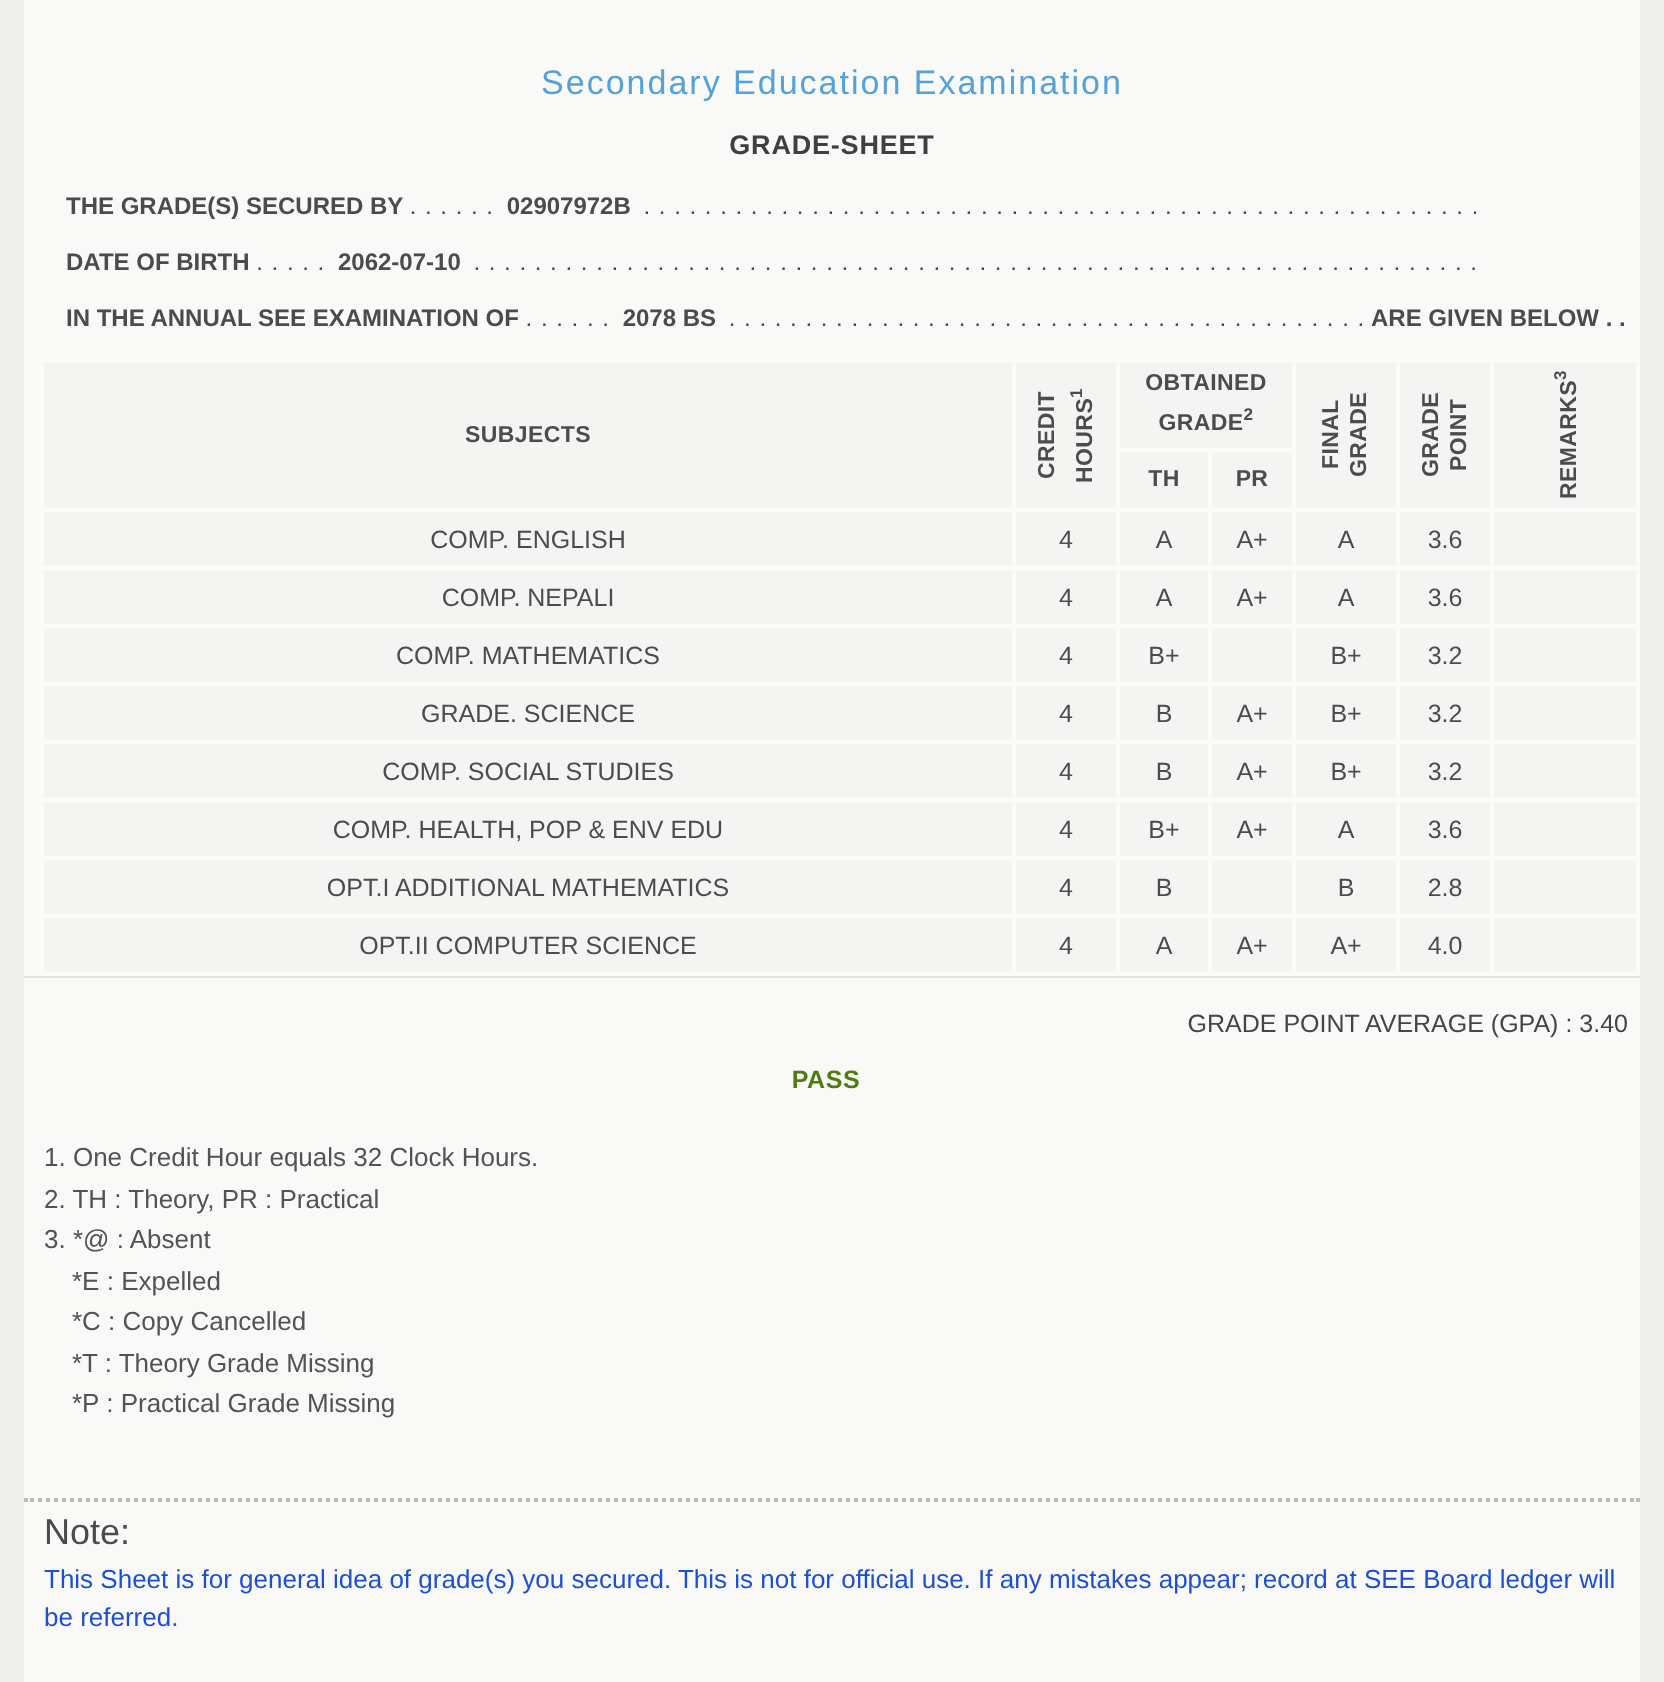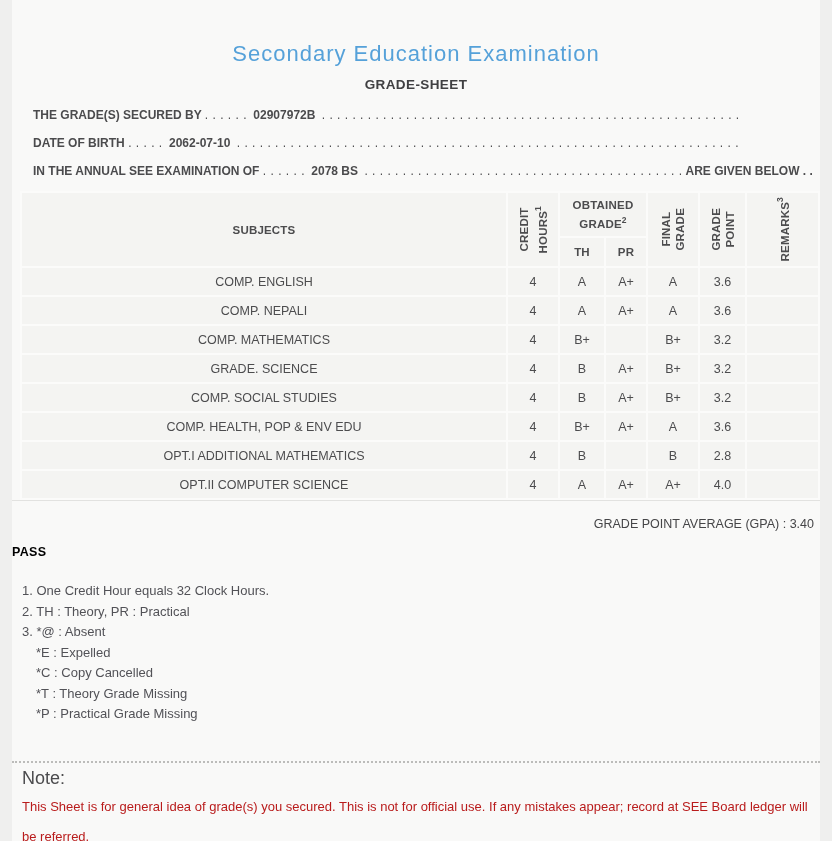--- a/index.html
+++ b/index.html
@@ -11,23 +11,23 @@
     color: #4c4c4e;
     overflow: hidden;
     position: relative;
   }
   .page {
     position: absolute; left: 12px; top: 0;
     width: 808px; height: 841px;
     background: #f9f9f8;
   }
   .title {
-    margin-top: 42px;
-    text-align: center;
-    font-size: 22px; line-height: 24px;
+    margin-top: 30px;
+    text-align: center;
+    font-size: 17px; line-height: 24px;
     letter-spacing: 1px;
     font-weight: 400;
     color: #55a1d9;
   }
   .subtitle {
     margin-top: 11px;
     text-align: center;
     font-size: 13.5px; line-height: 16px;
     font-weight: 700;
     color: #404042;
@@ -79,41 +79,41 @@
     border-top: 1px solid #e2e2e0;
     margin-top: 0;
   }
   .gpa-line {
     margin: 16px 6px 0 0;
     text-align: right;
     font-size: 12.5px; font-weight: 400; color: #454547;
   }
   .pass-line {
     margin: 14px 6px 0 0;
-    text-align: left;
-    font-size: 12.5px; font-weight: 700; color: #000000;
+    text-align: center;
+    font-size: 12.5px; font-weight: 700; color: #4d7c0f;
     letter-spacing: 0.3px;
   }
   .footnotes { margin: 22px 0 4px 10px; }
   .fn {
     font-size: 13px; line-height: 20.5px; color: #525257;
   }
   .fn.sub { padding-left: 14px; }
   .dotted-sep {
     margin-top: 36px;
     width: 808px; height: 0;
     border-top: 2px dotted #bcbcba;
   }
   .note-label {
     margin: 7px 0 0 10px;
     font-size: 18px; color: #4b4b4d; line-height: 16px;
   }
   .note-text {
     margin: 6px 10px 0 10px;
-    font-size: 13px; color: #b91c1c; line-height: 30px;
+    font-size: 13px; color: #1d4ed8; line-height: 19px;
     max-width: 790px;
   }
 </style>
 </head>
 <body>
 
 <div class="page">
 
   <div class="title">Secondary Education Examination</div>
   <div class="subtitle">GRADE-SHEET</div>

